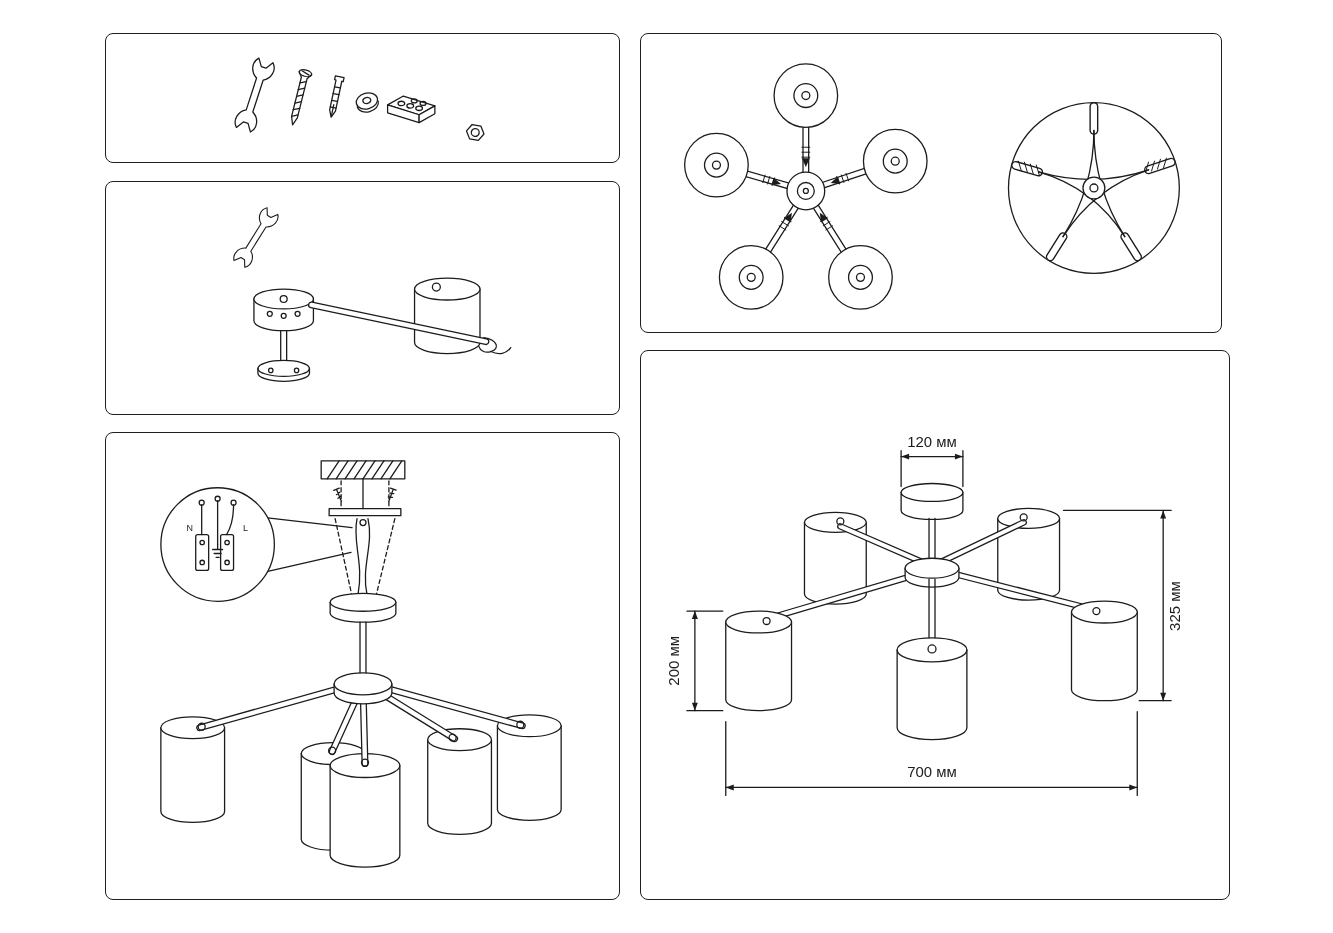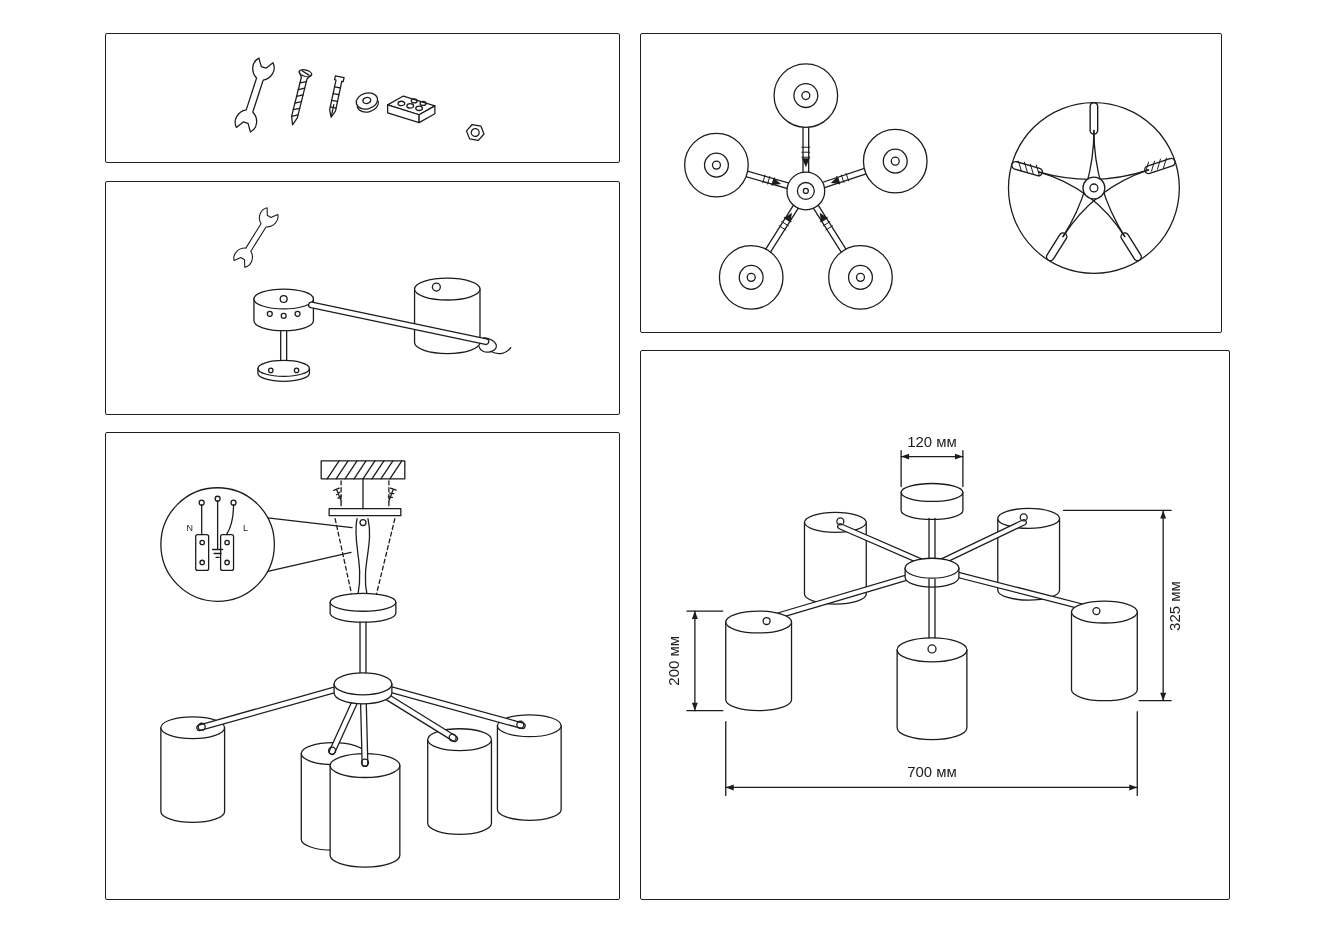--- a/index.html
+++ b/index.html
@@ -8,21 +8,21 @@
     position: relative;
     width: 1333px;
     height: 933px;
     background: #ffffff;
     font-family: "Liberation Sans", sans-serif;
     overflow: hidden;
   }
   .panel {
     position: absolute;
     border: 1.6px solid #1f1f1f;
-    border-radius: 2px;
+    border-radius: 8px;
     background: #ffffff;
   }
   .panel svg { display: block; width: 100%; height: 100%; }
   svg text {
     font-family: "Liberation Sans", sans-serif;
     font-size: 15px;
     fill: #1c1c1c;
     stroke: none;
   }
   svg text.tiny { font-size: 9px; }

